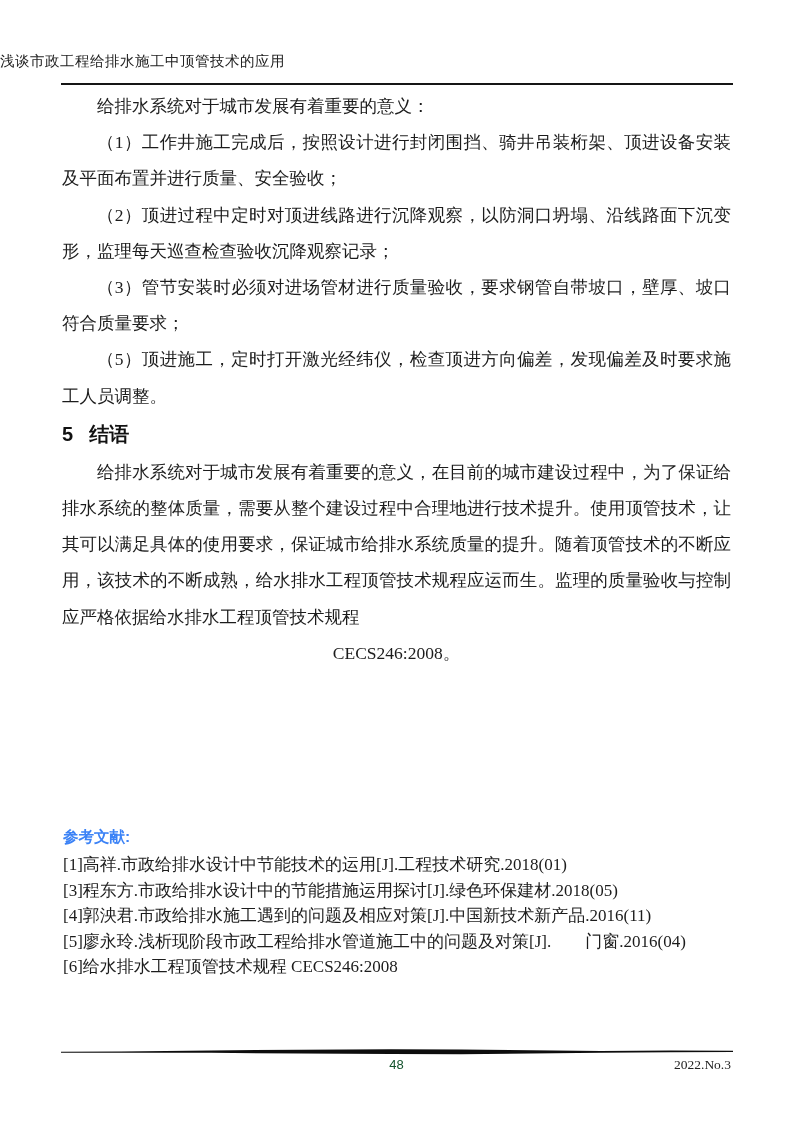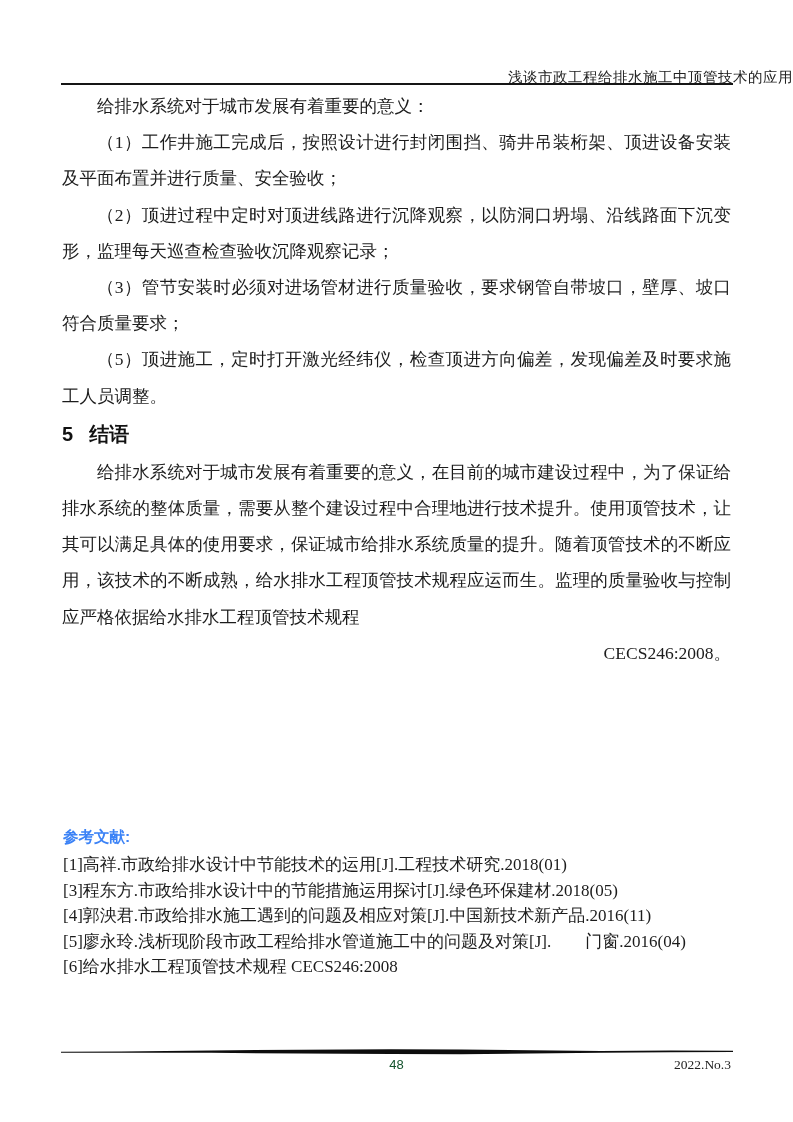--- a/index.html
+++ b/index.html
@@ -10,24 +10,24 @@
     height: 1122px;
     margin: 0 auto;
     background: #ffffff;
     font-family: "Liberation Serif", "DejaVu Serif", serif;
     color: #1c1c1c;
     overflow: hidden;
   }
   
   .header-title {
     position: absolute;
-    top: 68px;
+    top: 52px;
     left: 0;
     width: 100%;
-    text-align: right;
+    text-align: left;
     font-size: 14.5px;
     letter-spacing: 0.5px;
     color: #222;
   }
   .header-rule {
     position: absolute;
     top: 83px;
     left: 61px;
     width: 672px;
     height: 2px;
@@ -40,21 +40,21 @@
     left: 62px;
     width: 669px;
   }
   .para {
     font-size: 17.5px;
     line-height: 36.2px;
     text-align: justify;
     text-indent: 2em;
     color: #1c1c1c;
   }
-  .para.no-indent { text-indent: 0; text-align: right; }
+  .para.no-indent { text-indent: 0; text-align: center; }
   .section-heading {
     font-family: "Liberation Sans", "DejaVu Sans", sans-serif;
     font-size: 20px;
     font-weight: bold;
     line-height: 40px;
     color: #111;
   }
   .section-heading .sec-num { margin-right: 16px; }
   
   .references {

